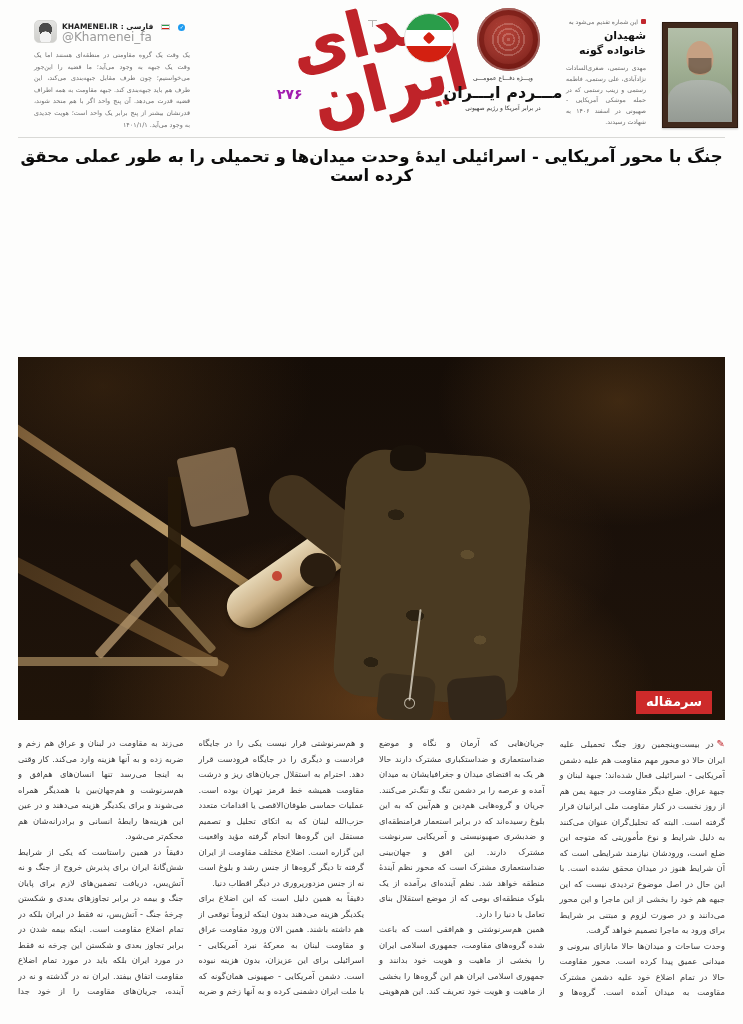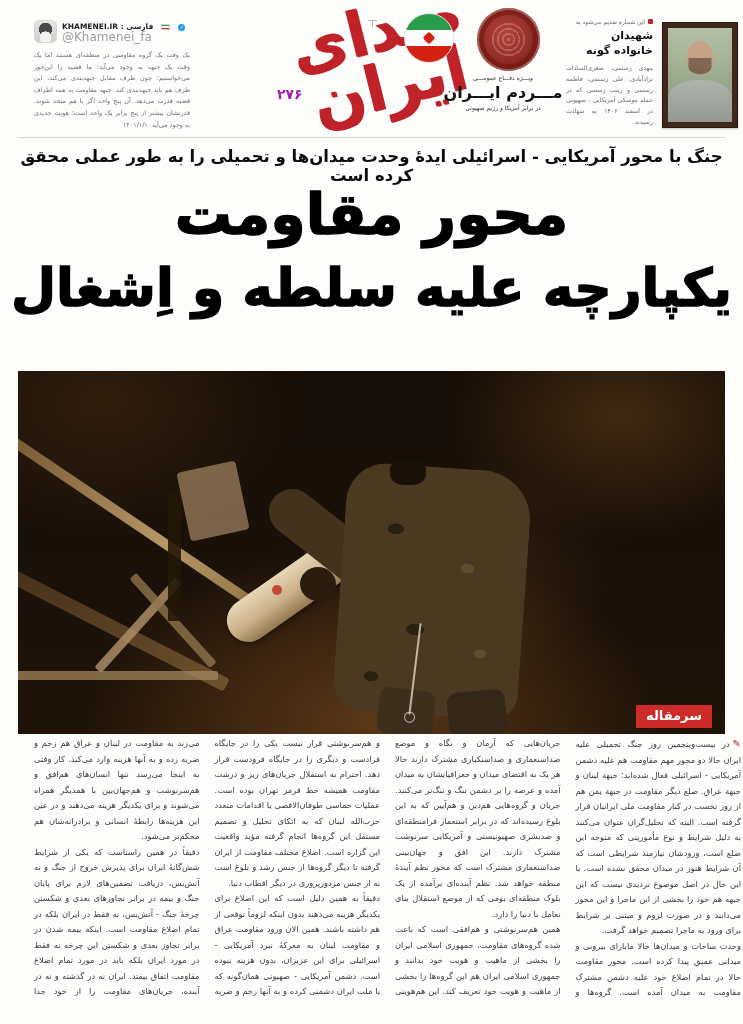--- a/index.html
+++ b/index.html
@@ -63,21 +63,21 @@
   }
   .seal::after { content:""; position:absolute; inset:12px; border-radius:50%;
     background:repeating-radial-gradient(circle at 50% 50%, rgba(255,235,225,.22) 0 1.5px, transparent 1.5px 5px);
   }
 
   .tagline { position:absolute; left:436px; top:74px; width:134px; text-align:center; direction:rtl; }
   .tagline-top { font-size:6px; color:#333; }
   .tagline-main { font-size:16px; font-weight:bold; color:#111; letter-spacing:1px; margin:2px 0; }
   .tagline-bottom { font-size:6px; color:#333; }
 
-  .dedication { position:absolute; left:566px; top:16px; width:172px; direction:rtl; display:flex; gap:9px; }
+  .dedication { position:absolute; left:566px; top:16px; width:172px; direction:rtl; display:flex; gap:16px; }
   .portrait { flex:0 0 auto; width:76px; height:106px; background:#40291c; border:1px solid #2c1a10;
     padding:5px; box-shadow:0 1px 2px rgba(0,0,0,.25); margin-top:6px; }
   .portrait-photo { position:relative; width:100%; height:100%; overflow:hidden;
     background:linear-gradient(180deg,#b3bfa9 0%,#9fae92 45%,#84937a 100%); }
   .portrait-photo .head { position:absolute; left:50%; top:13px; width:27px; height:34px; transform:translateX(-50%);
     border-radius:50% 50% 46% 46%;
     background:radial-gradient(circle at 50% 35%, #c6a183 0 55%, #b08a68 100%); }
   .portrait-photo .beard { position:absolute; left:50%; top:30px; width:23px; height:16px; transform:translateX(-50%);
     border-radius:0 0 46% 46%; background:rgba(70,60,50,.55); }
   .portrait-photo .shirt { position:absolute; left:0; right:0; bottom:0; height:42px;
@@ -93,21 +93,21 @@
   
   .kicker { position:absolute; left:0; right:0; top:147px; text-align:center; direction:rtl;
     font-size:16.5px; font-weight:bold; color:#0c0c0c; }
   .headline { position:absolute; left:0; right:0; top:177px; text-align:center; direction:rtl; color:#000; }
   .headline-l1 { font-size:57px; font-weight:bold; line-height:74px; letter-spacing:-1px;
     -webkit-text-stroke:1.4px #000; }
   .headline-l2 { font-size:52px; font-weight:bold; line-height:74px; letter-spacing:-1px;
     -webkit-text-stroke:1.4px #000; }
 
   
-  .photo { position:absolute; left:18px; top:371px; width:707px; height:363px; overflow:hidden;
+  .photo { position:absolute; left:18px; top:357px; width:707px; height:363px; overflow:hidden;
     background:
       radial-gradient(ellipse 260px 180px at 85% 12%, rgba(125,82,34,.40), transparent 70%),
       radial-gradient(ellipse 300px 200px at 12% 8%,  rgba(96,62,26,.35), transparent 70%),
       radial-gradient(ellipse 380px 240px at 50% 96%, rgba(150,92,38,.50), transparent 75%),
       radial-gradient(ellipse 200px 150px at 65% 55%, rgba(110,70,30,.28), transparent 70%),
       linear-gradient(180deg,#150d07,#1b110a 60%,#201409);
   }
   .ph { position:absolute; }
   .beam1 { left:-14px; top:58px; width:330px; height:10px; transform:rotate(34deg); transform-origin:left top;
     background:linear-gradient(90deg,#7c5c36,#c7a671 60%,#9a7947); opacity:.9; border-radius:3px; }
@@ -148,21 +148,21 @@
   .wire { left:396px; top:252px; width:2px; height:92px; background:rgba(232,226,210,.75); transform:rotate(7deg); border-radius:1px; }
   .wire::after { content:""; position:absolute; left:-4px; bottom:-8px; width:9px; height:9px;
     border:1.5px solid rgba(232,226,210,.75); border-radius:50%; }
 
   .photo-label { position:absolute; right:13px; bottom:6px; background:#cd2a2a; color:#fff;
     font-size:13px; font-weight:bold; line-height:1; padding:4px 10px 6px; direction:rtl; }
 
   
   .article { position:absolute; left:18px; top:736px; width:707px; height:277px; overflow:hidden;
     direction:rtl; column-count:4; column-gap:15px; column-fill:auto;
-    font-size:8.3px; line-height:15.5px; text-align:justify; color:#3b3b3b;margin-left:16px; }
+    font-size:8.3px; line-height:15.5px; text-align:justify; color:#3b3b3b; }
   .article p { margin:0; }
   .article .pen { color:#c1272d; font-size:10px; margin-left:3px; }
 </style>
 </head>
 <body>
 
 <div id="page">
 
   <div class="tweet-card">
     <div class="tweet-head">
@@ -218,24 +218,20 @@
         <div>شهیدان</div>
         <div>خانواده گونه</div>
       </div>
       <div class="dedication-names">مهدی رستمی، صغری‌السادات نژادآبادی، علی رستمی، فاطمه رستمی و زینب رستمی که در حمله موشکی آمریکایی - صهیونی در اسفند ۱۴۰۶ به شهادت رسیدند.</div>
     </div>
   </div>
 
   <div class="header-rule"></div>
 
   <div class="kicker">جنگ با محور آمریکایی - اسرائیلی ایدهٔ وحدت میدان‌ها و تحمیلی را به طور عملی محقق کرده است</div>
-  <div class="headline">
-    <div class="headline-l1">محور مقاومت</div>
-    <div class="headline-l2">یکپارچه علیه سلطه و اِشغال</div>
-  </div>
 
   <div class="photo">
     <div class="ph beam1"></div>
     <div class="ph beam2"></div>
     <div class="ph beam3"></div>
     <div class="ph strut1"></div>
     <div class="ph strut2"></div>
     <div class="ph post1"></div>
     <div class="ph panel"></div>
     <div class="ph missile"></div>

